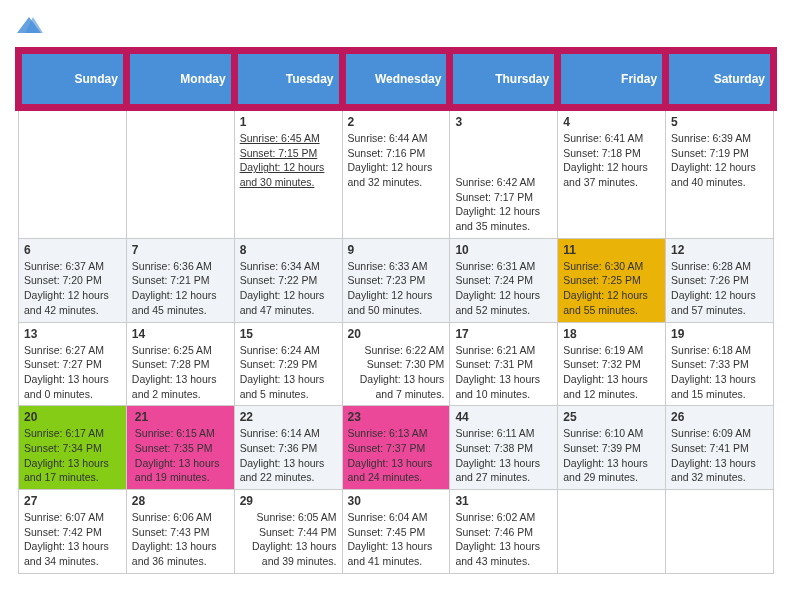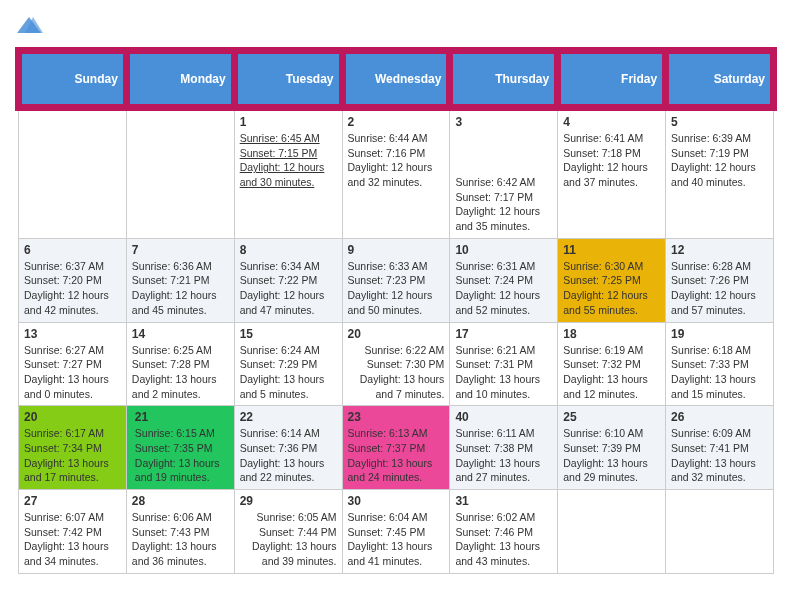--- a/index.html
+++ b/index.html
@@ -245,40 +245,40 @@
 Daylight: 13 hours and 15 minutes.</div>
         </td>
       </tr>
       <tr>
         <td style="background: #84cc16;">
           <span class="day-number">20</span>
           <div class="day-info" style="white-space: pre-line;">Sunrise: 6:17 AM
 Sunset: 7:34 PM
 Daylight: 13 hours and 17 minutes.</div>
         </td>
-        <td style="background: #22c55e; padding-left: 8px;">
+        <td style="background: #ec4899; padding-left: 8px;">
           <span class="day-number">21</span>
           <div class="day-info" style="white-space: pre-line;">Sunrise: 6:15 AM
 Sunset: 7:35 PM
 Daylight: 13 hours and 19 minutes.</div>
         </td>
         <td style="background: rgb(240, 244, 248);">
           <span class="day-number">22</span>
           <div class="day-info" style="white-space: pre-line;">Sunrise: 6:14 AM
 Sunset: 7:36 PM
 Daylight: 13 hours and 22 minutes.</div>
         </td>
         <td style="background: #ec4899;">
           <span class="day-number">23</span>
           <div class="day-info" style="white-space: pre-line;">Sunrise: 6:13 AM
 Sunset: 7:37 PM
 Daylight: 13 hours and 24 minutes.</div>
         </td>
         <td style="background: rgb(240, 244, 248);">
-          <span class="day-number">40</span>
+          <span class="day-number">44</span>
           <div class="day-info" style="white-space: pre-line;">Sunrise: 6:11 AM
 Sunset: 7:38 PM
 Daylight: 13 hours and 27 minutes.</div>
         </td>
         <td style="background: rgb(240, 244, 248);">
           <span class="day-number">25</span>
           <div class="day-info" style="white-space: pre-line;">Sunrise: 6:10 AM
 Sunset: 7:39 PM
 Daylight: 13 hours and 29 minutes.</div>
         </td>

